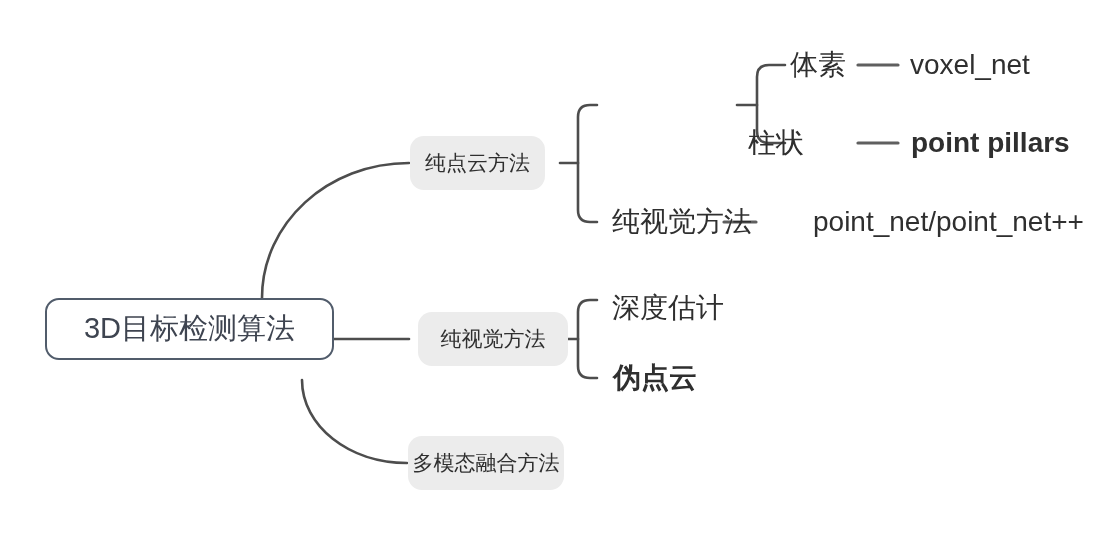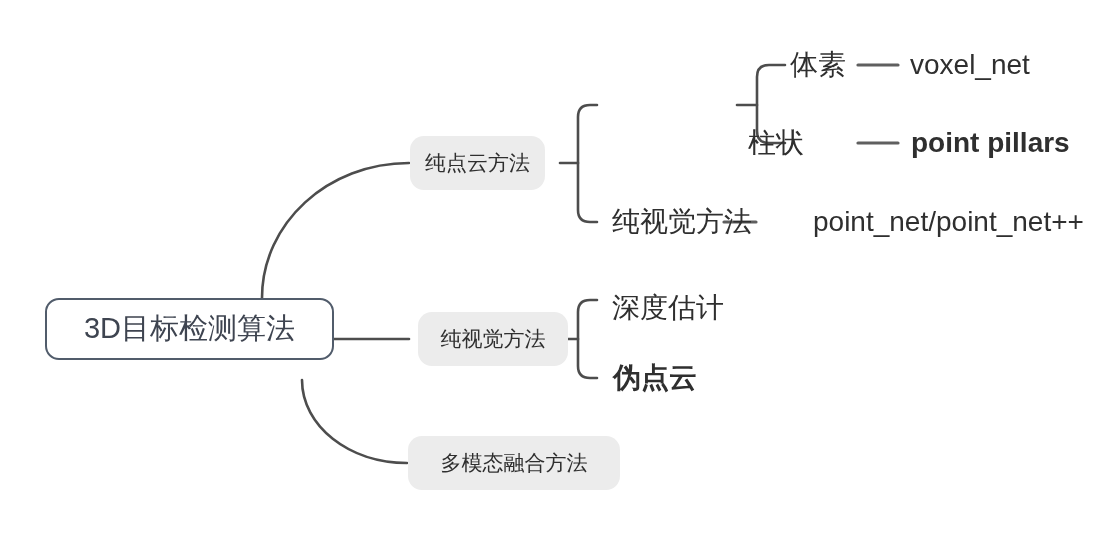--- a/index.html
+++ b/index.html
@@ -44,21 +44,21 @@
     color: #3e4450;
   }
   .branch-node {
     background: #ececec;
     border-radius: 14px;
     font-size: 21px;
     color: #2f2f2f;
   }
   .branch-pointcloud { left: 410px; top: 136px; width: 135px; height: 54px; }
   .branch-vision     { left: 410px; top: 312px; width: 150px; height: 54px; margin-left: 8px; }
-  .branch-multimodal { left: 408px; top: 436px; width: 212px; height: 54px; }
+  .branch-multimodal { left: 408px; top: 436px; width: 156px; height: 54px; }
   .leaf-label {
     position: absolute;
     transform: translateY(-50%);
     font-size: 28px;
     color: #2f2f2f;
     white-space: nowrap;
     cursor: default;
   }
   .lbl-grid        { left: 610px; top: 105px; }
   .lbl-voxel       { left: 790px; top: 65px;  }

